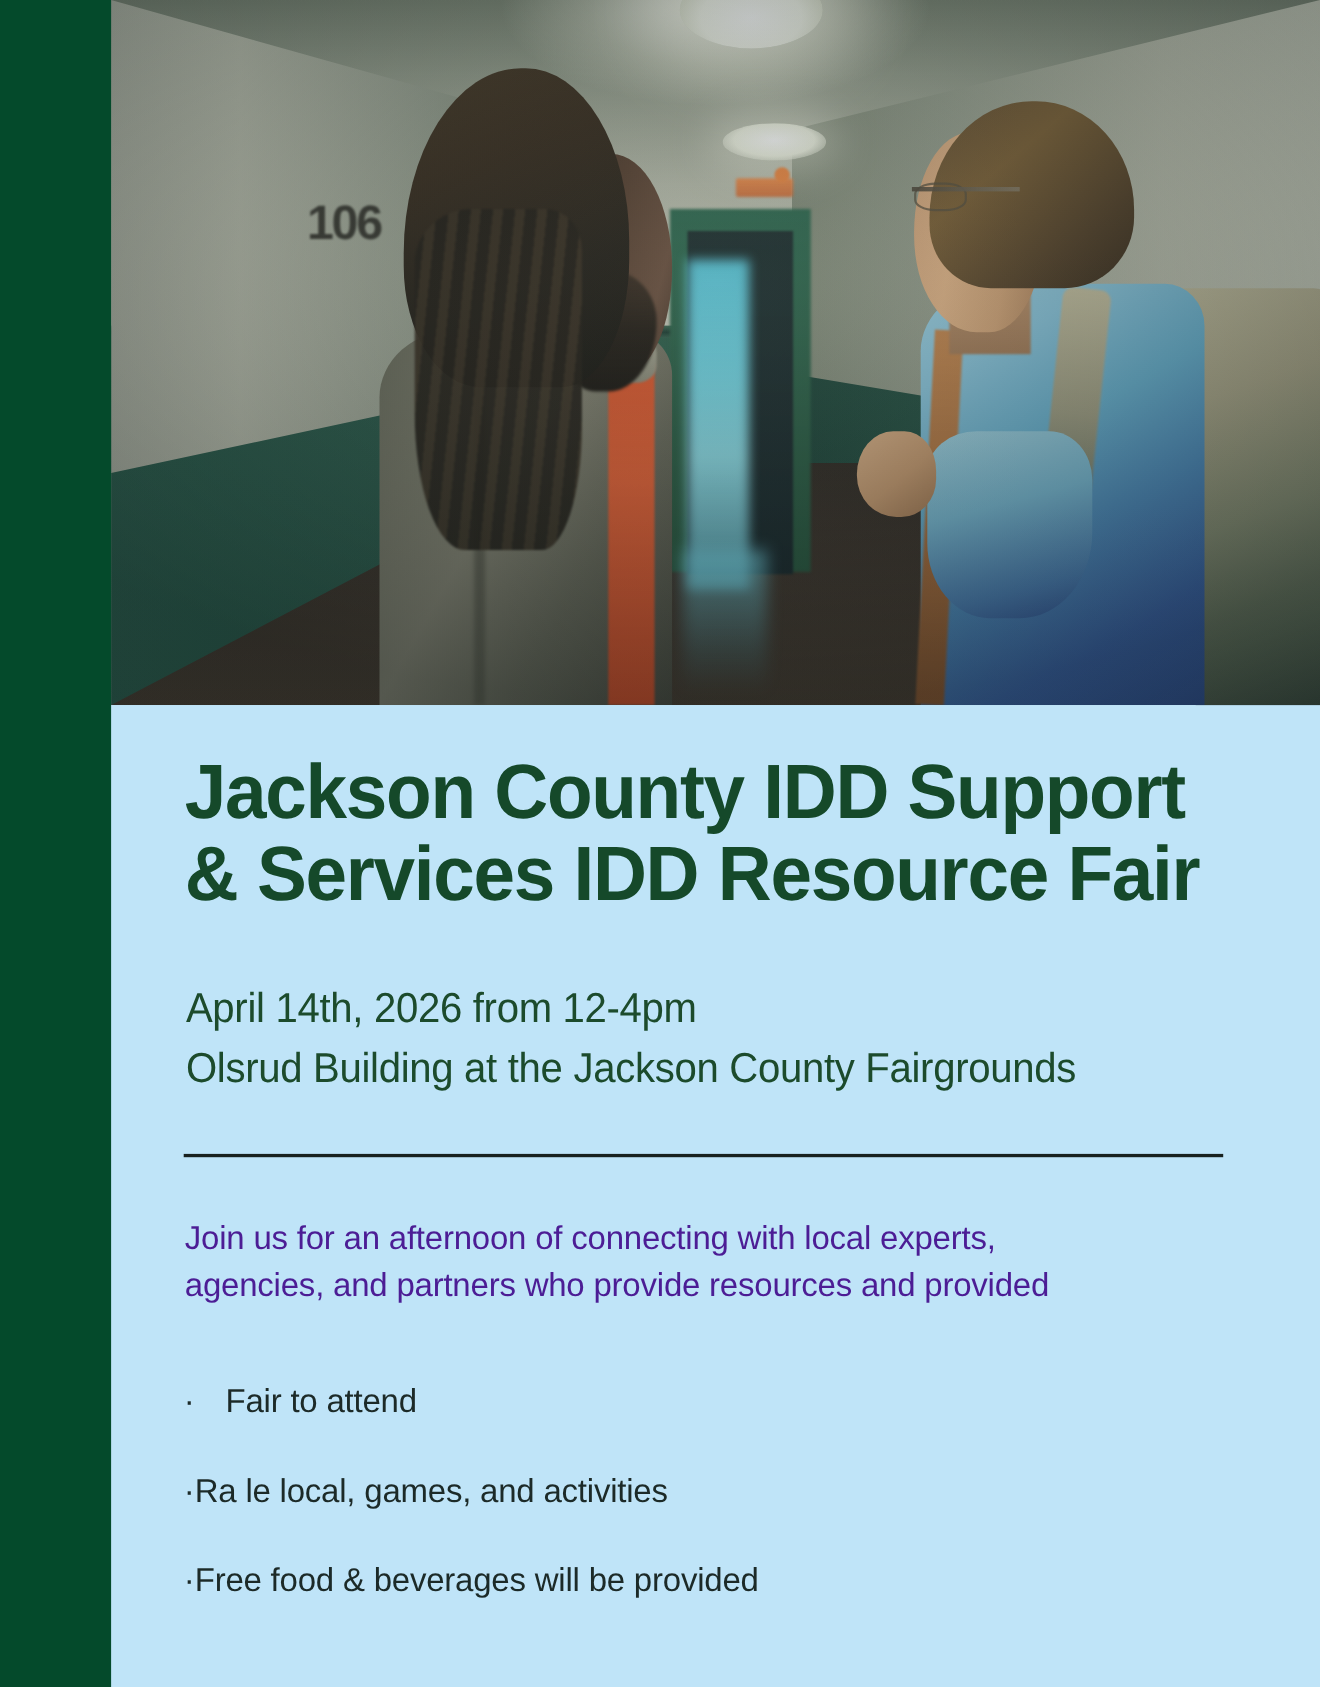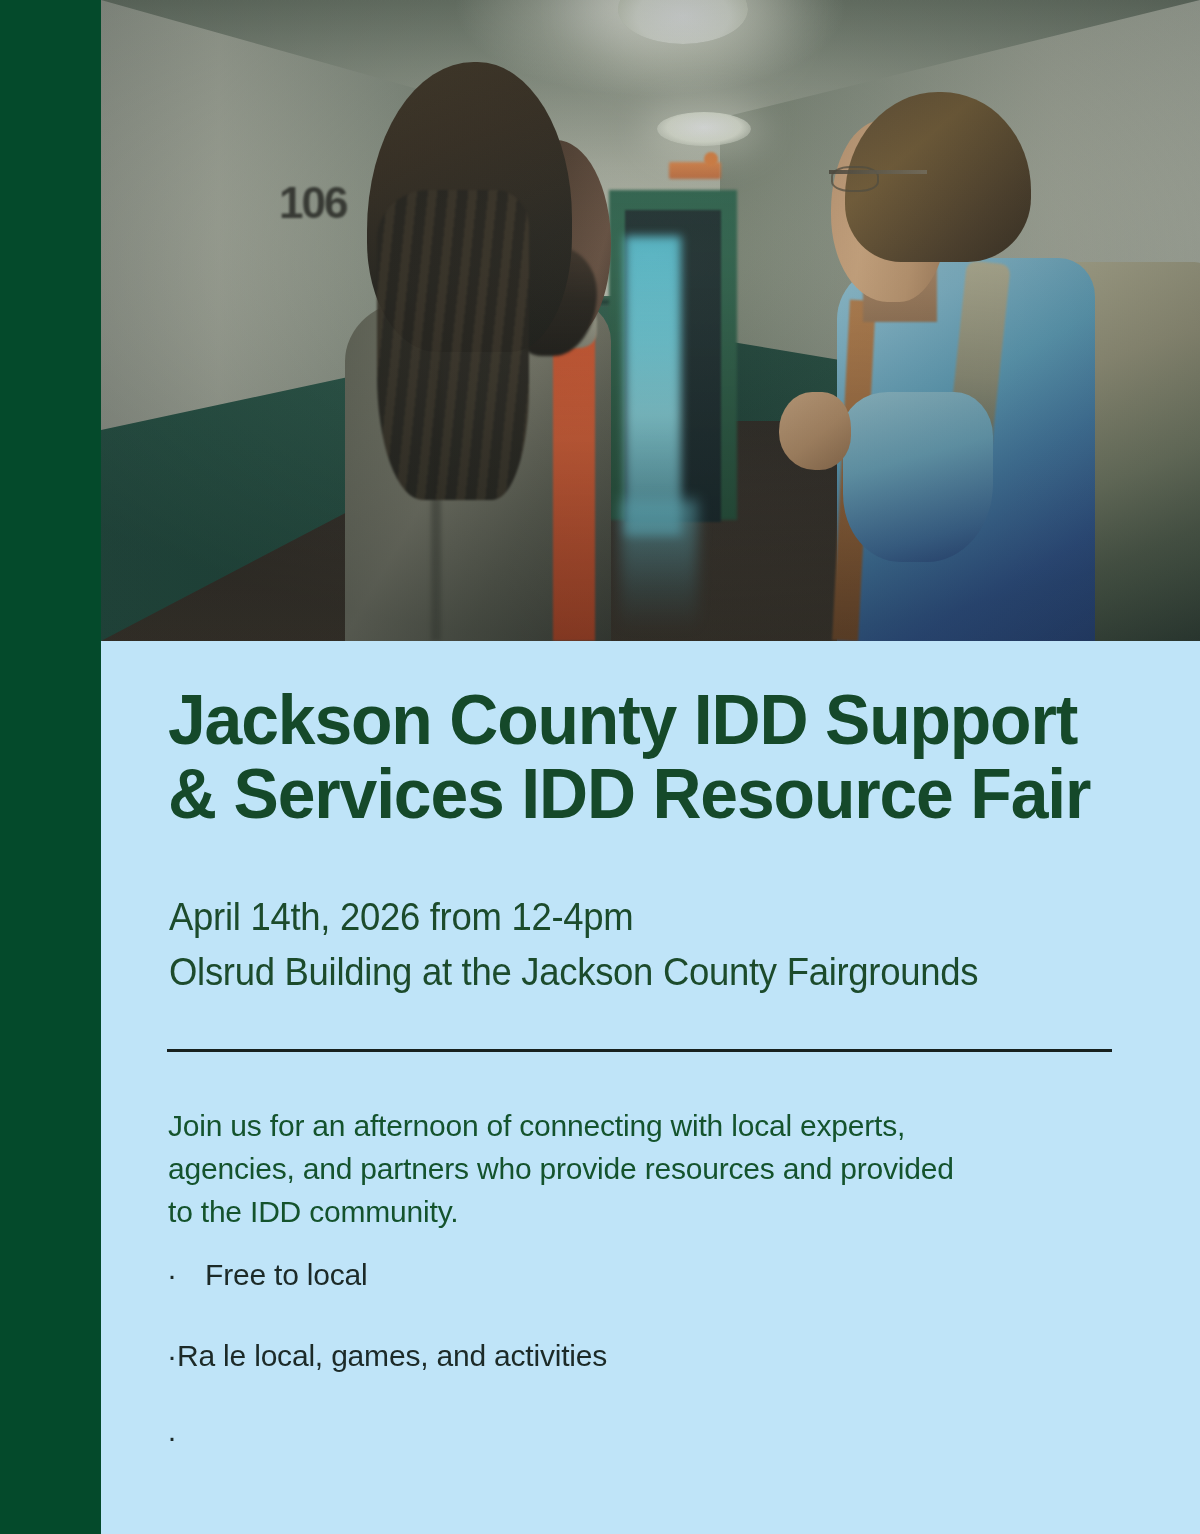--- a/index.html
+++ b/index.html
@@ -385,21 +385,21 @@
     background: #18211f;
   }
 
   .lead {
     position: absolute;
     left: 67px;
     top: 464px;
     width: 945px;
     font-size: 30px;
     line-height: 1.43;
-    color: #14532d;
+    color: #4c1d95;
     letter-spacing: -.2px;
   }
   .lead div { white-space: nowrap; }
 
   .bullets {
     position: absolute;
     left: 66px;
     top: 616px;
     width: 945px;
   }
@@ -480,31 +480,31 @@
     <div class="subtitle">
       <div>April 14th, 2026 from 12-4pm</div>
       <div>Olsrud Building at the Jackson County Fairgrounds</div>
     </div>
 
     <div class="divider"></div>
 
     <div class="lead">
       <div>Join us for an afternoon of connecting with local experts,</div>
       <div>agencies, and partners who provide resources and provided</div>
-      <div>to the IDD community.</div>
     </div>
 
     <div class="bullets">
       <div class="bullet wide">
         <span class="dot">·</span>
-        <span>Free to local</span>
+        <span>Fair to attend</span>
       </div>
       <div class="bullet tight">
         <span class="dot">·</span>
         <span>Ra le local, games, and activities</span>
       </div>
       <div class="bullet tight">
         <span class="dot">·</span>
+        <span>Free food &amp; beverages will be provided</span>
       </div>
     </div>
 
   </div>
 </div>
 
 </body></html>

